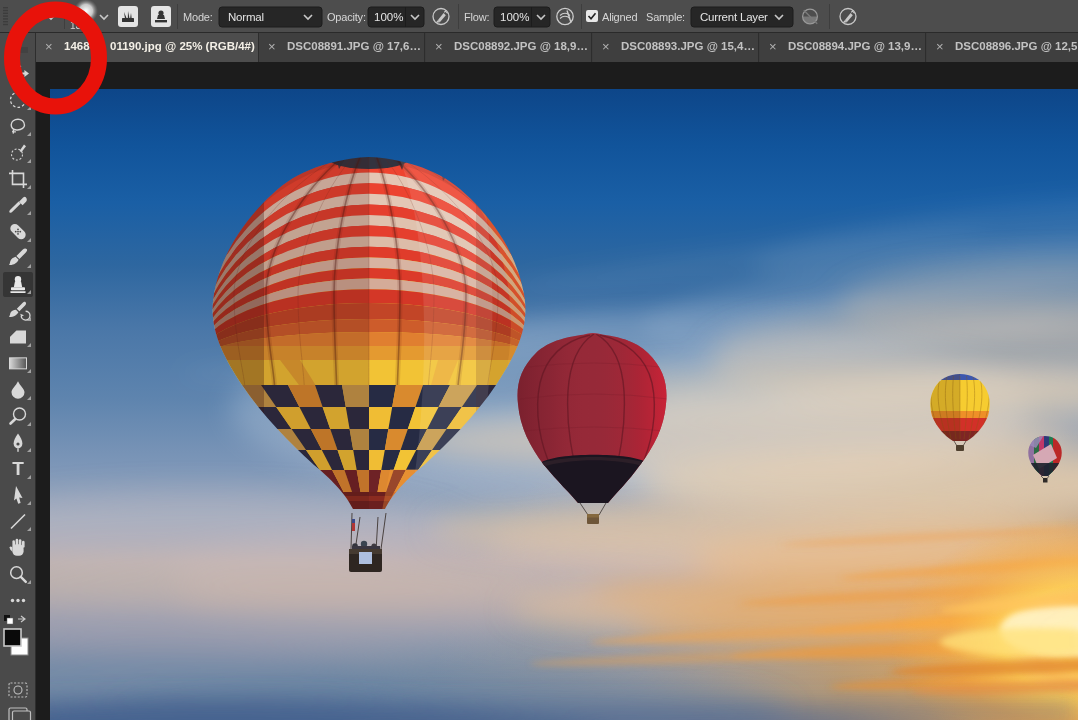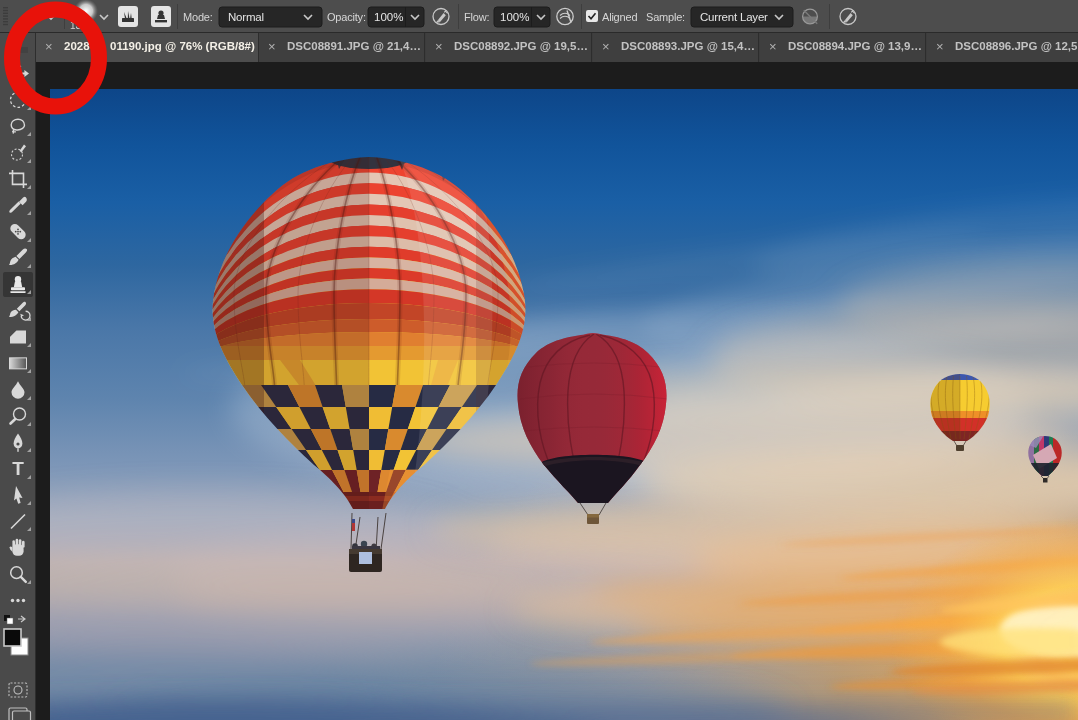--- a/index.html
+++ b/index.html
@@ -254,30 +254,30 @@
 </g>
 <g transform="translate(9,675)" stroke="#c0c0c0" fill="none">
 <rect x="0" y="0" width="18" height="13" rx="1.5" stroke-width="1.2"></rect>
 <rect x="3.5" y="3" width="18" height="12" rx="1.5" stroke-width="1.2" fill="#4a4a4a"></rect>
 </g>
 </svg>
 </div>
 <div id="tabs">
 <div class="tab active" style="left:0;width:223px">
         <span class="x">×</span>
-        <span class="tt" style="left:28px">2028</span>
-        <span class="tt" style="left:74px">01190.jpg @ 76% (RGB/8#)</span>
+        <span class="tt" style="left:28px">1468</span>
+        <span class="tt" style="left:74px">01190.jpg @ 25% (RGB/4#)</span>
       </div>
 <div class="tab" style="left:223px;width:166px">
         <span class="x">×</span>
-        <span class="tt">DSC08891.JPG @ 21,4…</span>
+        <span class="tt">DSC08891.JPG @ 17,6…</span>
       </div>
 <div class="tab" style="left:390px;width:166px">
         <span class="x">×</span>
-        <span class="tt">DSC08892.JPG @ 19,5…</span>
+        <span class="tt">DSC08892.JPG @ 18,9…</span>
       </div>
 <div class="tab" style="left:557px;width:166px">
         <span class="x">×</span>
         <span class="tt">DSC08893.JPG @ 15,4…</span>
       </div>
 <div class="tab" style="left:724px;width:166px">
         <span class="x">×</span>
         <span class="tt">DSC08894.JPG @ 13,9…</span>
       </div>
 <div class="tab" style="left:891px;width:166px">

